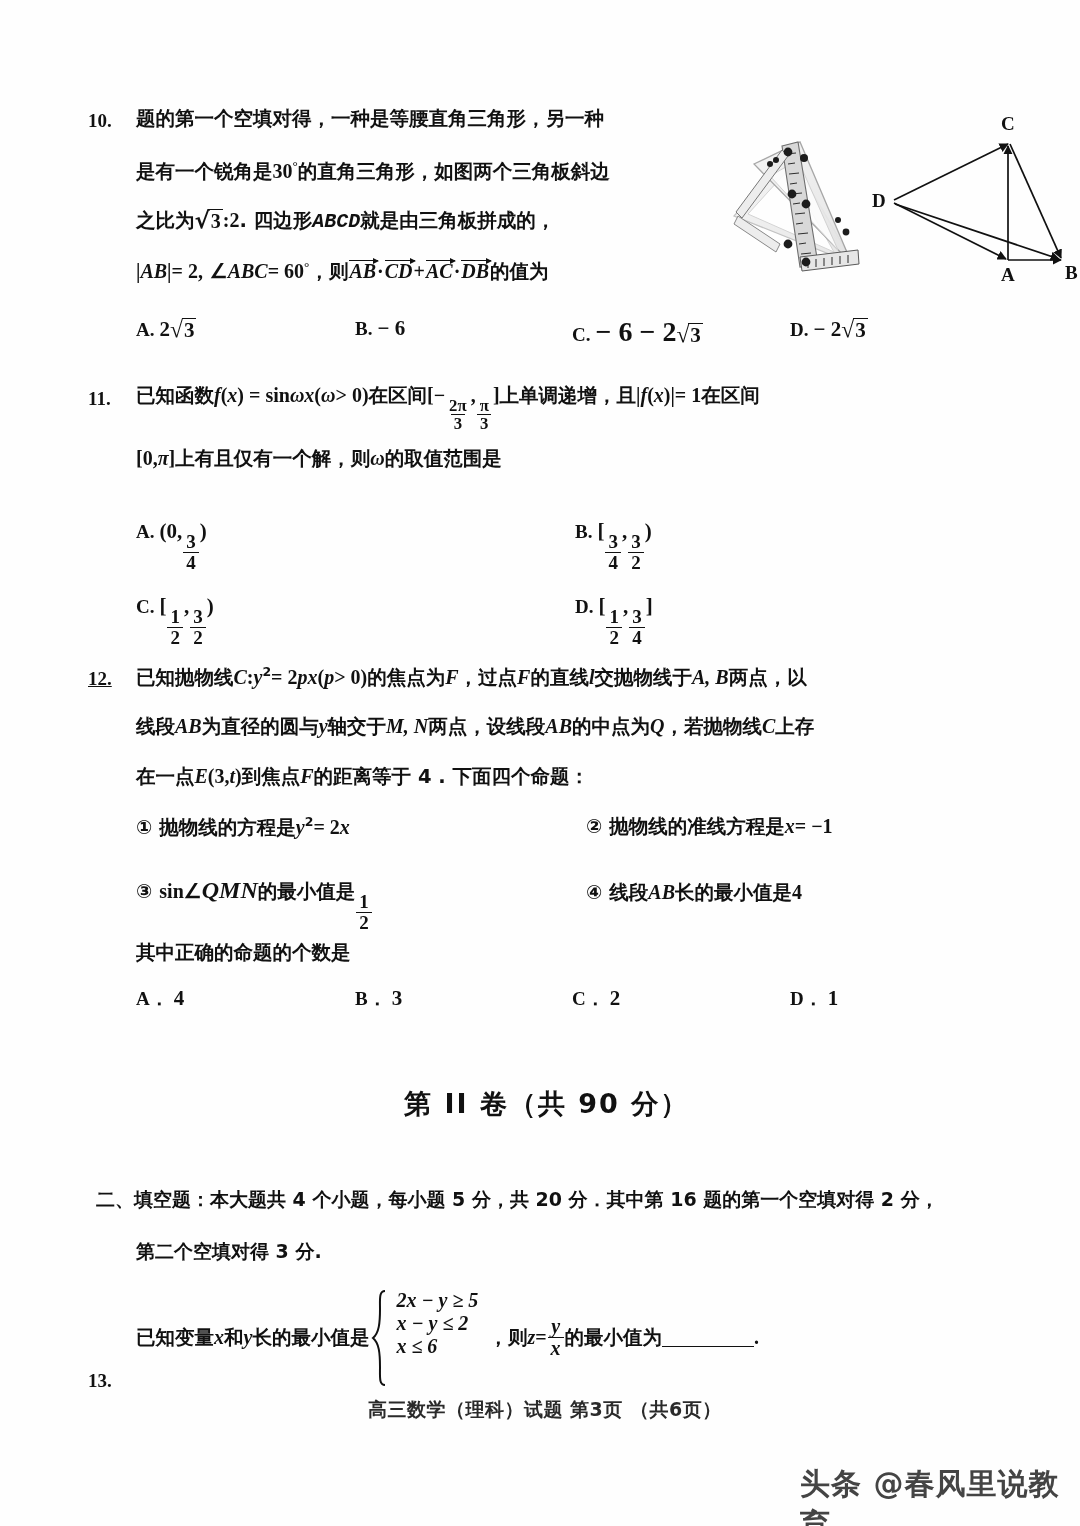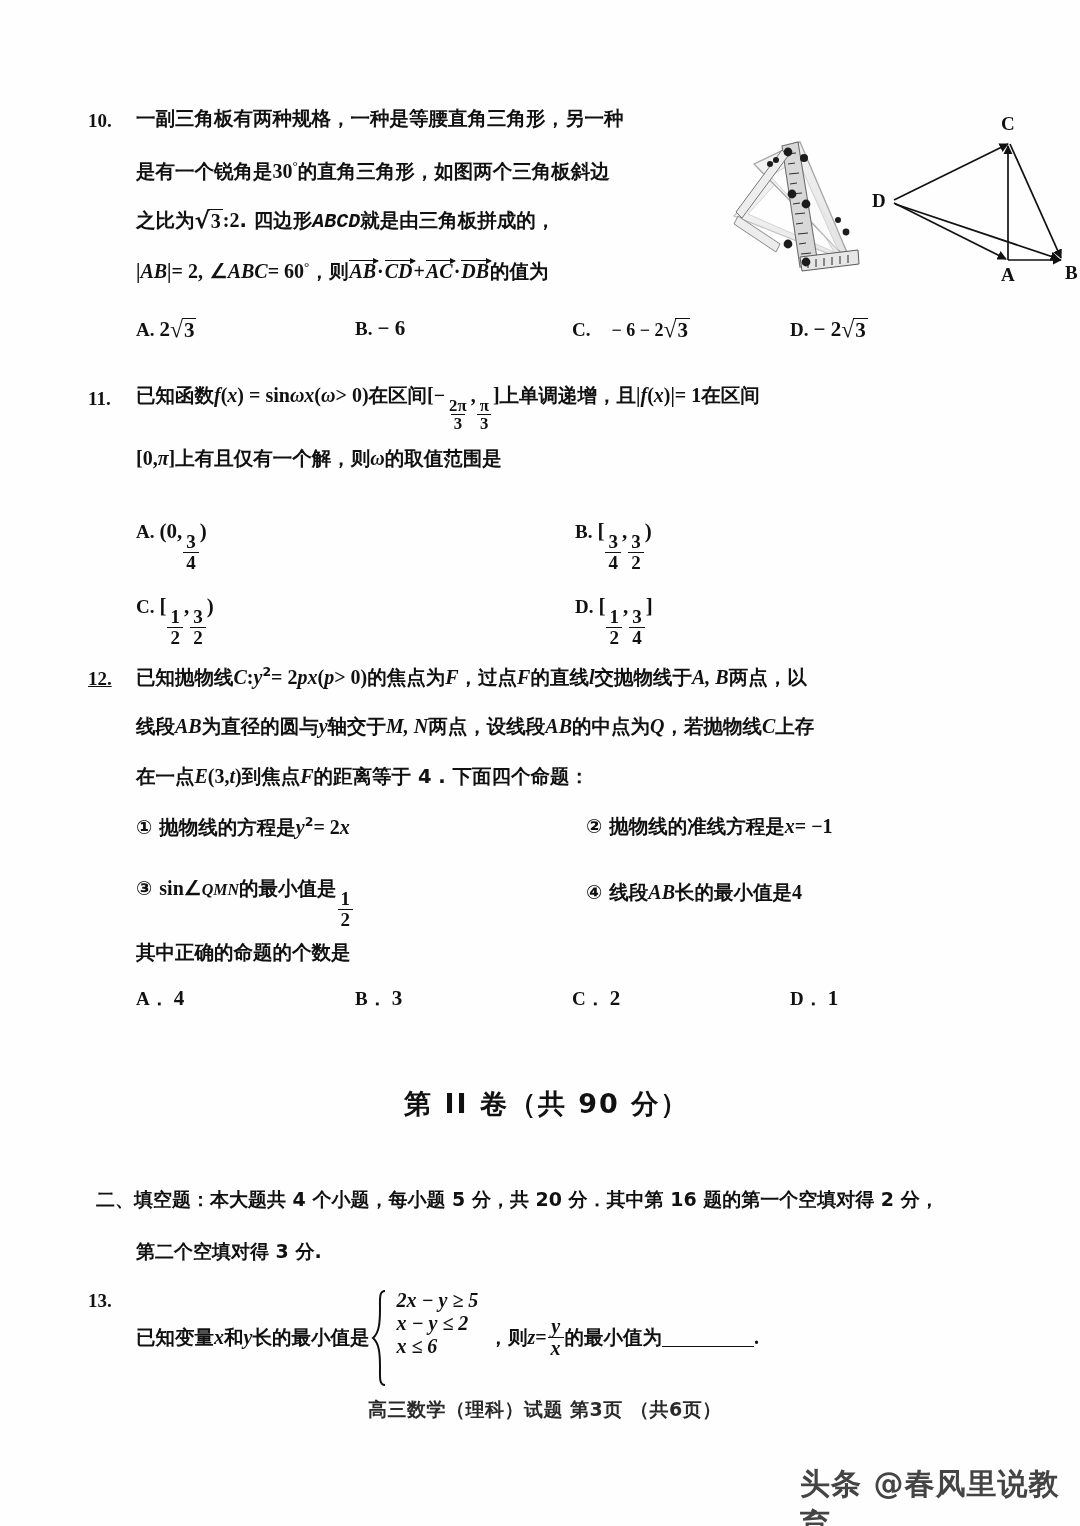--- a/index.html
+++ b/index.html
@@ -148,21 +148,21 @@
   .brace-wrap { position: relative; display:inline-block; vertical-align: middle; }
 </style>
 </head>
 <body>
 
 <div class="page">
 
   <div class="qnum" style="left:88px; top:110px;">10.</div>
 
   <div class="line cn" style="left:136px; top:109px;">
-    <span>一副三角板有两种规格，一种是等腰直角三角形，另一种</span>
+    <span>题的第一个空填对得，一种是等腰直角三角形，另一种</span>
   </div>
 
   <div class="line cn" style="left:136px; top:159px;">
     <span>是有一个锐角是</span><span class="mb" style="font-size:20px;">30</span><span class="deg mb">°</span><span>的直角三角形，如图两个三角板斜边</span>
   </div>
 
   <div class="line cn" style="left:136px; top:209px;">
     <span>之比为</span><span class="sqrt">
         <span class="sign">√</span>
         <span class="rad mb" style="font-size:20px;">3</span>
@@ -179,21 +179,21 @@
         <span class="sign">√</span>
         <span class="rad mb" style="font-size:21px;">3</span>
       </span>
   </div>
   <div class="line" style="left:355px; top:318px;">
     <span class="optlbl">B.</span>
     <span class="mb" style="font-size:21px;">− 6</span>
   </div>
   <div class="line" style="left:572px; top:318px;">
     <span class="optlbl">C.</span>
-    <span class="mb" style="font-size:18px;margin-left:16px;">− 6 − 2</span><span class="sqrt">
+    <span class="mb" style="font-size:28px;">− 6 − 2</span><span class="sqrt">
         <span class="sign">√</span>
         <span class="rad mb" style="font-size:21px;">3</span>
       </span>
   </div>
   <div class="line" style="left:790px; top:318px;">
     <span class="optlbl">D.</span>
     <span class="mb" style="font-size:21px;">− 2</span><span class="sqrt">
         <span class="sign">√</span>
         <span class="rad mb" style="font-size:21px;">3</span>
       </span>
@@ -368,21 +368,21 @@
 
   <div class="line cn" style="left:136px; top:816px;">
     <span>①</span>&nbsp;<span>抛物线的方程是</span><span class="mi" style="font-size:20px;">y</span><sup class="sm">2</sup><span class="mb" style="font-size:20px;">= 2</span><span class="mi" style="font-size:20px;">x</span>
   </div>
 
   <div class="line cn" style="left:586px; top:816px;">
     <span>②</span>&nbsp;<span>抛物线的准线方程是</span><span class="mi" style="font-size:20px;">x</span><span class="mb" style="font-size:20px;">= −1</span>
   </div>
 
   <div class="line cn" style="left:136px; top:878px;">
-    <span>③</span>&nbsp;<span class="mb" style="font-size:20px;">sin</span><span class="mb" style="font-size:20px;">∠</span><span class="mi" style="font-size:16px;">QMN</span><span>的最小值是</span><span class="frac mb" style="font-size:19px;">
+    <span>③</span>&nbsp;<span class="mb" style="font-size:20px;">sin</span><span class="mb" style="font-size:20px;">∠</span><span class="mi" style="font-size:24px;">QMN</span><span>的最小值是</span><span class="frac mb" style="font-size:19px;">
         <span class="num">1</span>
         <span class="den">2</span>
       </span>
   </div>
 
   <div class="line cn" style="left:586px; top:882px;">
     <span>④</span>&nbsp;<span>线段</span><span class="mi" style="font-size:20px;">AB</span><span>长的最小值是</span><span class="mb" style="font-size:20px;">4</span>
   </div>
 
   <div class="line cn" style="left:136px; top:943px;">
@@ -404,21 +404,21 @@
   <div class="line" style="left:790px; top:988px;">
     <span class="optlbl">D．</span>
     <span class="mb" style="font-size:21px;">1</span>
   </div>
 
   <div class="sec-title" style="left:404px; top:1086px;">第 II 卷（共 90 分）</div>
 
   <div class="line cn" style="left:96px; top:1190px; font-size:19px;">二、填空题：本大题共 4 个小题，每小题 5 分，共 20 分．其中第 16 题的第一个空填对得 2 分，</div>
   <div class="line cn" style="left:136px; top:1242px; font-size:19px;">第二个空填对得 3 分.</div>
 
-  <div class="qnum" style="left:88px; top:1290px;">13.</div>
+  <div class="qnum" style="left:88px; top:1370px;">13.</div>
 
   <div style="position:absolute; left:136px; top:1285px; display:flex; align-items:center; height:105px; white-space:nowrap;">
     <span class="cn">已知变量</span>
       <span class="mi" style="font-size:20px;">x</span>
       <span class="cn">和</span>
       <span class="mi" style="font-size:20px;">y</span>
       <span class="cn">长的最小值是</span>
 
     <span class="brace-wrap" style="margin:0 2px 0 2px;">
       <svg width="18" height="98" viewBox="0 0 18 98" style="vertical-align:middle;" aria-hidden="true">

